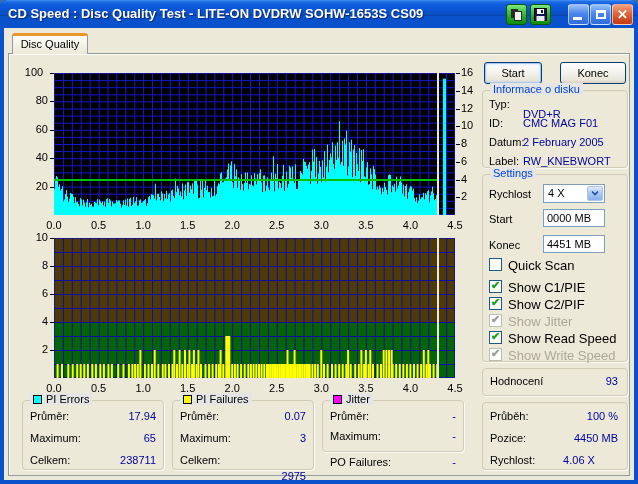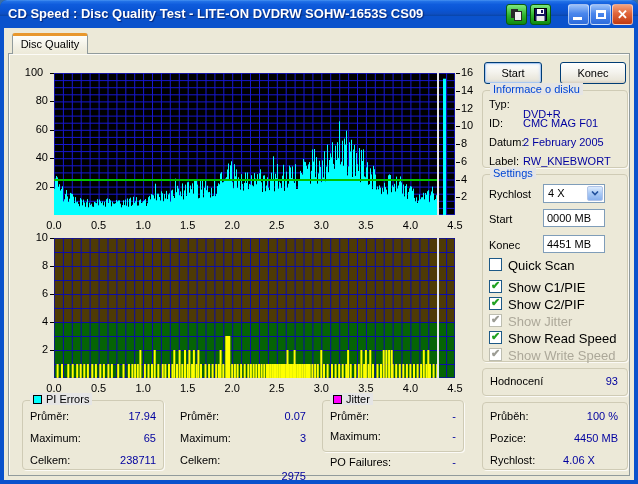--- a/index.html
+++ b/index.html
@@ -791,20 +791,23 @@
   <div class="gbox" style="left:22px;top:400px;width:142px;height:70px;">
     <span class="legend"><span class="panel-marker" style="background: rgb(0, 255, 255);"></span><span class="ptitle">PI Errors</span></span>
   </div>
   <div class="lab" style="left:30px;top:410px;">Průměr:</div>
   <div class="val" style="left:90px;top:410px;width:66px;">17.94</div>
   <div class="lab" style="left:30px;top:432px;">Maximum:</div>
   <div class="val" style="left:90px;top:432px;width:66px;">65</div>
   <div class="lab" style="left:30px;top:454px;">Celkem:</div>
   <div class="val" style="left:90px;top:454px;width:66px;">238711</div>
 
+  <div class="gbox" style="left:172px;top:400px;width:142px;height:70px;">
+    <span class="legend"><span class="panel-marker" style="background: rgb(255, 255, 0);"></span><span class="ptitle">PI Failures</span></span>
+  </div>
   <div class="lab" style="left:180px;top:410px;">Průměr:</div>
   <div class="val" style="left:240px;top:410px;width:66px;">0.07</div>
   <div class="lab" style="left:180px;top:432px;">Maximum:</div>
   <div class="val" style="left:240px;top:432px;width:66px;">3</div>
   <div class="lab" style="left:180px;top:454px;">Celkem:</div>
   <div class="val" style="left:240px;top:470px;width:66px;">2975</div>
 
   <div class="gbox" style="left:322px;top:400px;width:142px;height:52px;">
     <span class="legend"><span class="panel-marker" style="background: rgb(255, 0, 255);"></span><span class="ptitle">Jitter</span></span>
   </div>

